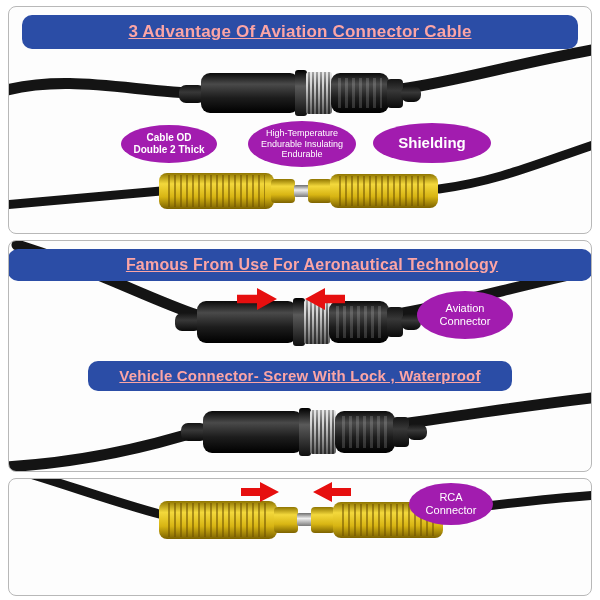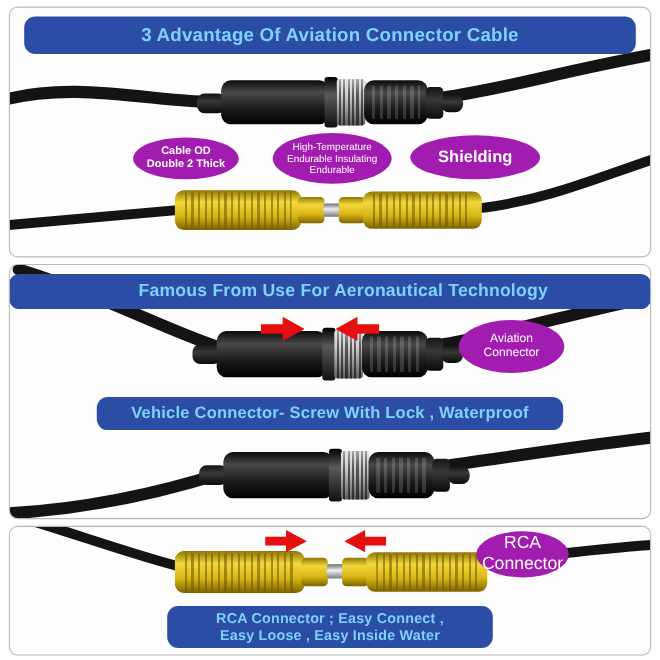--- a/index.html
+++ b/index.html
@@ -13,24 +13,25 @@
     position:absolute; left:8px; width:582px;
     border:1px solid #b8b8b8; border-radius:8px;
     background:#fdfdfd; overflow:hidden;
   }
   #panel-advantages   { top:6px;   height:226px; }
   #panel-aeronautical { top:240px; height:230px; }
   #panel-rca          { top:478px; height:116px; }
 
   .banner {
     position:absolute; left:50%; transform:translateX(-50%);
-    background:#2b4da6; color:#7dd3fc; font-weight:bold;
+    background:#2b4da6; color:#fca5a5; font-weight:bold;
     display:flex; flex-direction:column; align-items:center; justify-content:center;
     text-align:left; border-radius:10px; letter-spacing:.2px;
     line-height:1.25;
+    text-decoration:underline;
   }
   .oval {
     position:absolute; background:#a21caf; color:#ffffff;
     border-radius:50%; display:flex; flex-direction:column;
     align-items:center; justify-content:center; text-align:center;
     line-height:1.18; z-index:5;
   }
   .cable-svg { position:absolute; inset:0; width:100%; height:100%; z-index:0; }
   .part { position:absolute; z-index:2; }
 
@@ -158,22 +159,18 @@
 
   <div class="arrow" style="left:232px; top:2px; width:38px; height:22px;"></div>
   <div class="arrow mirror" style="left:304px; top:2px; width:38px; height:22px;"></div>
 
   <div class="part yellow-body yellow-ridges" style="left:150px; top:22px; width:118px; height:38px;"></div>
   <div class="part yellow-body" style="left:265px; top:28px; width:24px; height:26px; border-radius:4px;"></div>
   <div class="part silver" style="left:288px; top:34px; width:16px; height:13px;"></div>
   <div class="part yellow-body" style="left:302px; top:28px; width:24px; height:26px; border-radius:4px;"></div>
   <div class="part yellow-body yellow-ridges" style="left:324px; top:23px; width:110px; height:36px;"></div>
 
-  <div class="oval" style="left:424px; top:4px; width:84px; height:42px; font-size:16px;">
+  <div class="oval" style="left:400px; top:4px; width:84px; height:42px; font-size:11px;">
     <span class="line">RCA</span>
     <span class="line">Connector</span>
   </div>
 
-  <div class="banner t13" style="top:72px; width:296px; height:38px; z-index:6;">
-    <span class="line">RCA  Connector ; Easy Connect ,</span>
-    <span class="line">Easy Loose , Easy Inside Water</span>
-  </div>
 </div>
 
 </body></html>

